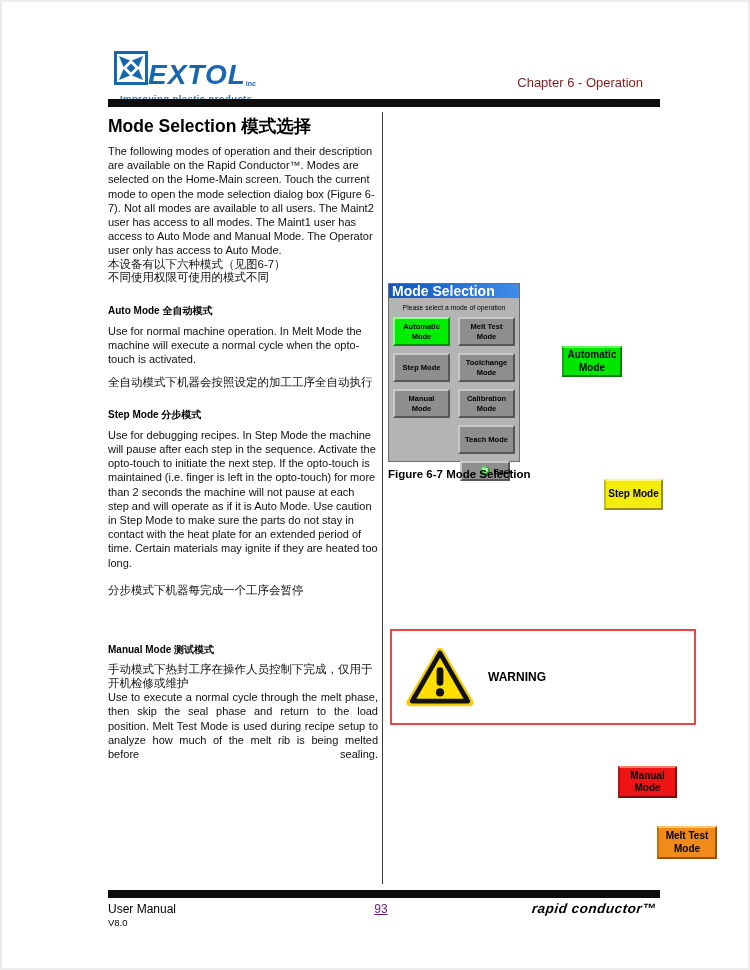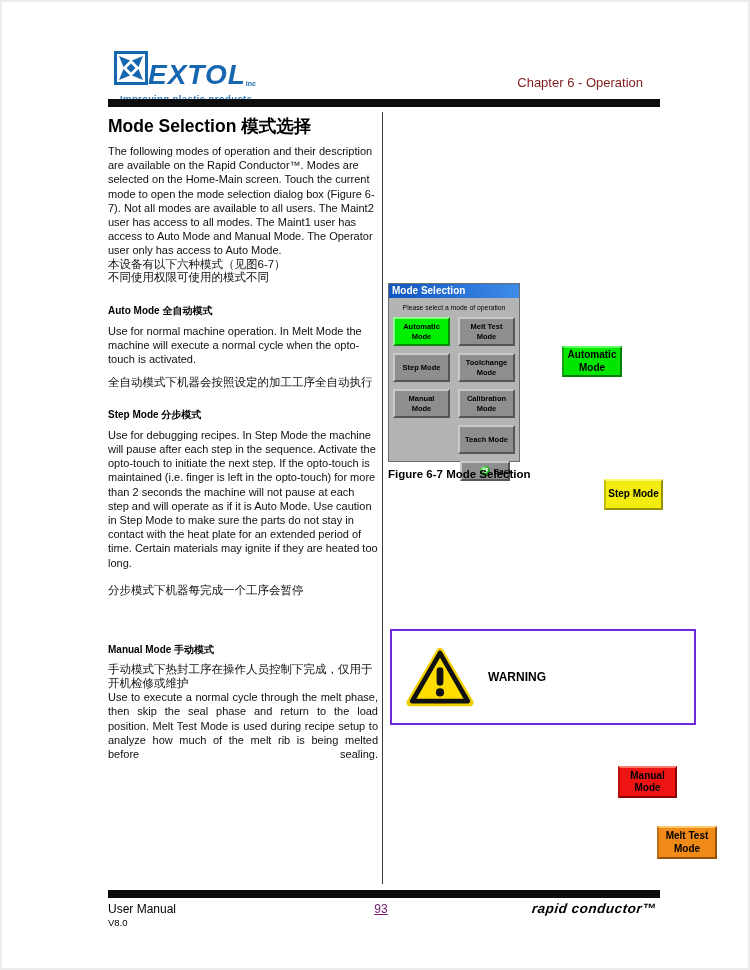--- a/index.html
+++ b/index.html
@@ -24,21 +24,21 @@
   .h1 { font-size:17.5px; font-weight:bold; color:#000; margin-bottom:6px; }
   .h2 { font-size:10px; font-weight:bold; color:#000; margin:16px 0 6px 0; }
   .body-p { font-size:11px; line-height:14.2px; color:#0f0f0f; }
   .zh { font-size:11.5px; line-height:13.5px; color:#0f0f0f; }
   .justify-last { text-align:justify; text-align-last:justify; }
 
   
   .dialog { position:absolute; left:386px; top:281px; width:132px; height:179px;
             background:#b4b4b4; border:1px solid #6e6e6e; }
   .dialog-titlebar { height:14px; background:linear-gradient(90deg,#0f55c0,#3e8ce8);
-            color:#fff; font-size:10px; font-weight:bold; padding:1px 0 0 3px; line-height:12px; }
+            color:#fff; font-size:14px; font-weight:bold; padding:1px 0 0 3px; line-height:12px; }
   .dialog-sub { font-size:6.8px; text-align:center; margin-top:6px; color:#000; }
   .dialog-grid { display:grid; grid-template-columns:57px 57px; column-gap:8px; row-gap:7px;
             justify-content:center; margin-top:6px; }
   .dbtn { height:29px; background:#8e8e8e; border:2px solid;
             border-color:#c9c9c9 #565656 #565656 #c9c9c9;
             font-size:7.5px; font-weight:bold; color:#000;
             display:flex; align-items:center; justify-content:center; text-align:center;
             line-height:1.3; padding:0 3px; }
   .dbtn.selected { background:#00ee00; border-color:#8cff8c #0a8a0a #0a8a0a #8cff8c; }
   .dcell-empty { height:29px; }
@@ -60,21 +60,21 @@
                   border-color:#5dff5d #067f06 #067f06 #12a812; }
   .badge-step   { left:602px; top:477px; width:59px; height:31px; background:#f4ec0e;
                   border-color:#fff975 #96910a #96910a #c4bd0a; }
   .badge-manual { left:616px; top:764px; width:59px; height:32px; background:#ee1414;
                   border-color:#ff7a6b #8a0606 #8a0606 #bd0d0d; }
   .badge-melt   { left:655px; top:824px; width:60px; height:33px; background:#f08a18;
                   border-color:#ffc868 #94540a #94540a #c26f10; }
 
   
   .warning-box { position:absolute; left:388px; top:627px; width:306px; height:96px;
-            border:2px solid #6d28d9; background:#fff; display:flex; align-items:center; }
+            border:2px solid #ef4444; background:#fff; display:flex; align-items:center; }
   .warning-icon-wrap { width:96px; display:flex; justify-content:center; align-items:center; }
   .warning-text { width:202px; font-size:11px; line-height:14.2px; color:#0f0f0f; padding-right:4px; }
   .warning-title { font-size:12px; font-weight:bold; color:#000; }
 
   
   .botbar { position:absolute; left:106px; top:888px; width:552px; height:8px; background:#0d0d0d; }
   .footer-doc { position:absolute; left:106px; top:900px; font-size:12px; color:#000; }
   .footer-ver { position:absolute; left:106px; top:915px; font-size:9.5px; color:#000; }
   .footer-page { position:absolute; left:358px; top:900px; width:42px; text-align:center; font-size:12px; color:#701a75;text-decoration:underline; }
   .footer-brand { position:absolute; right:92px; top:899px; font-size:13.5px; font-weight:bold;
@@ -114,21 +114,21 @@
     <p class="zh">不同使用权限可使用的模式不同</p>
 
     <div class="h2" style="margin-top:19px;">Auto Mode 全自动模式</div>
     <p class="body-p">Use for normal machine operation. In Melt Mode the machine will execute a normal cycle when the opto-touch is activated.</p>
     <p class="zh" style="margin-top:10px;">全自动模式下机器会按照设定的加工工序全自动执行</p>
 
     <div class="h2" style="margin-top:18px;">Step Mode 分步模式</div>
     <p class="body-p">Use for debugging recipes. In Step Mode the machine will pause after each step in the sequence. Activate the opto-touch to initiate the next step. If the opto-touch is maintained (i.e. finger is left in the opto-touch) for more than 2 seconds the machine will not pause at each step and will operate as if it is Auto Mode. Use caution in Step Mode to make sure the parts do not stay in contact with the heat plate for an extended period of time. Certain materials may ignite if they are heated too long.</p>
     <p class="zh" style="margin-top:14px;">分步模式下机器每完成一个工序会暂停</p>
 
-    <div class="h2" style="margin-top:46px;">Manual Mode 手动模式</div>
+    <div class="h2" style="margin-top:46px;">Manual Mode 测试模式</div>
     <p class="zh">手动模式下热封工序在操作人员控制下完成，仅用于开机检修或维护</p>
 
     <p class="body-p justify-last">Use to execute a normal cycle through the melt phase, then skip the seal phase and return to the load position. Melt Test Mode is used during recipe setup to analyze how much of the melt rib is being melted before sealing.</p>
   </div>
 
   <div class="dialog">
     <div class="dialog-titlebar">Mode Selection</div>
     <div class="dialog-sub">Please select a mode of operation</div>
     <div class="dialog-grid">
       <div class="dbtn selected">Automatic Mode</div>

